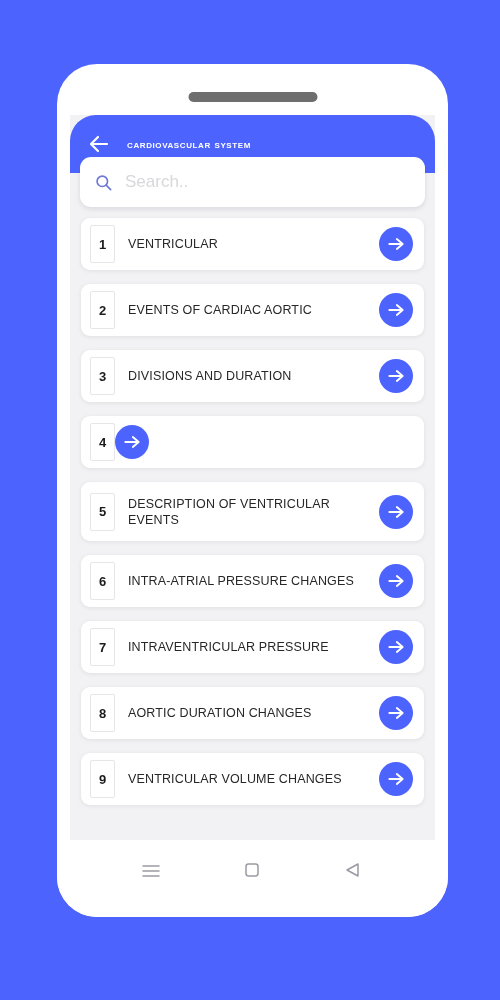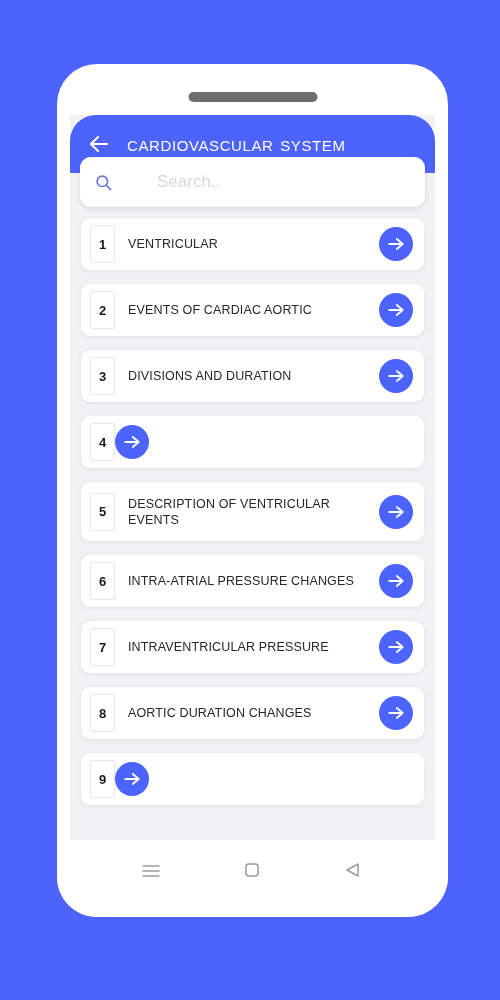--- a/index.html
+++ b/index.html
@@ -67,43 +67,42 @@
   .back-arrow {
     width: 24px;
     height: 24px;
     flex: 0 0 auto;
     display: block;
   }
 
   .appbar-title {
     margin-left: 16px;
     color: #ffffff;
-    font-size: 22px;
+    font-size: 11px;
     font-variant: small-caps;
     text-transform: lowercase;
     letter-spacing: 0.6px;
-    font-weight: 400;
+    font-weight: 700;
     white-space: nowrap;
   }
 
   
   .search-wrap {
     position: absolute;
     left: 10px;
     top: 42px;
     width: 345px;
     height: 50px;
     background: #ffffff;
     border-radius: 11px;
     box-shadow: 0 2px 5px rgba(90,90,110,0.16);
     display: flex;
     align-items: center;
     padding: 0 14px;
     z-index: 5;
-    gap: 32px;
   }
 
   .search-icon {
     width: 19px;
     height: 19px;
     flex: 0 0 auto;
     display: block;
   }
 
   .search-input {
@@ -295,20 +294,21 @@
           <div class="num-box">8</div>
           <div class="row-label">AORTIC DURATION CHANGES</div>
           <button class="go-btn">
             <svg class="go-arrow" viewBox="0 0 24 24">
               <path d="M4 12 H19 M13 6 L20 12 L13 18" fill="none" stroke="#ffffff" stroke-width="2.3" stroke-linecap="round" stroke-linejoin="round"></path>
             </svg>
           </button>
         </div>
         <div class="row">
           <div class="num-box">9</div>
+          <div class="row-label">VENTRICULAR VOLUME CHANGES</div>
           <button class="go-btn">
             <svg class="go-arrow" viewBox="0 0 24 24">
               <path d="M4 12 H19 M13 6 L20 12 L13 18" fill="none" stroke="#ffffff" stroke-width="2.3" stroke-linecap="round" stroke-linejoin="round"></path>
             </svg>
           </button>
         </div>
       </div>
 
   </div>
 

